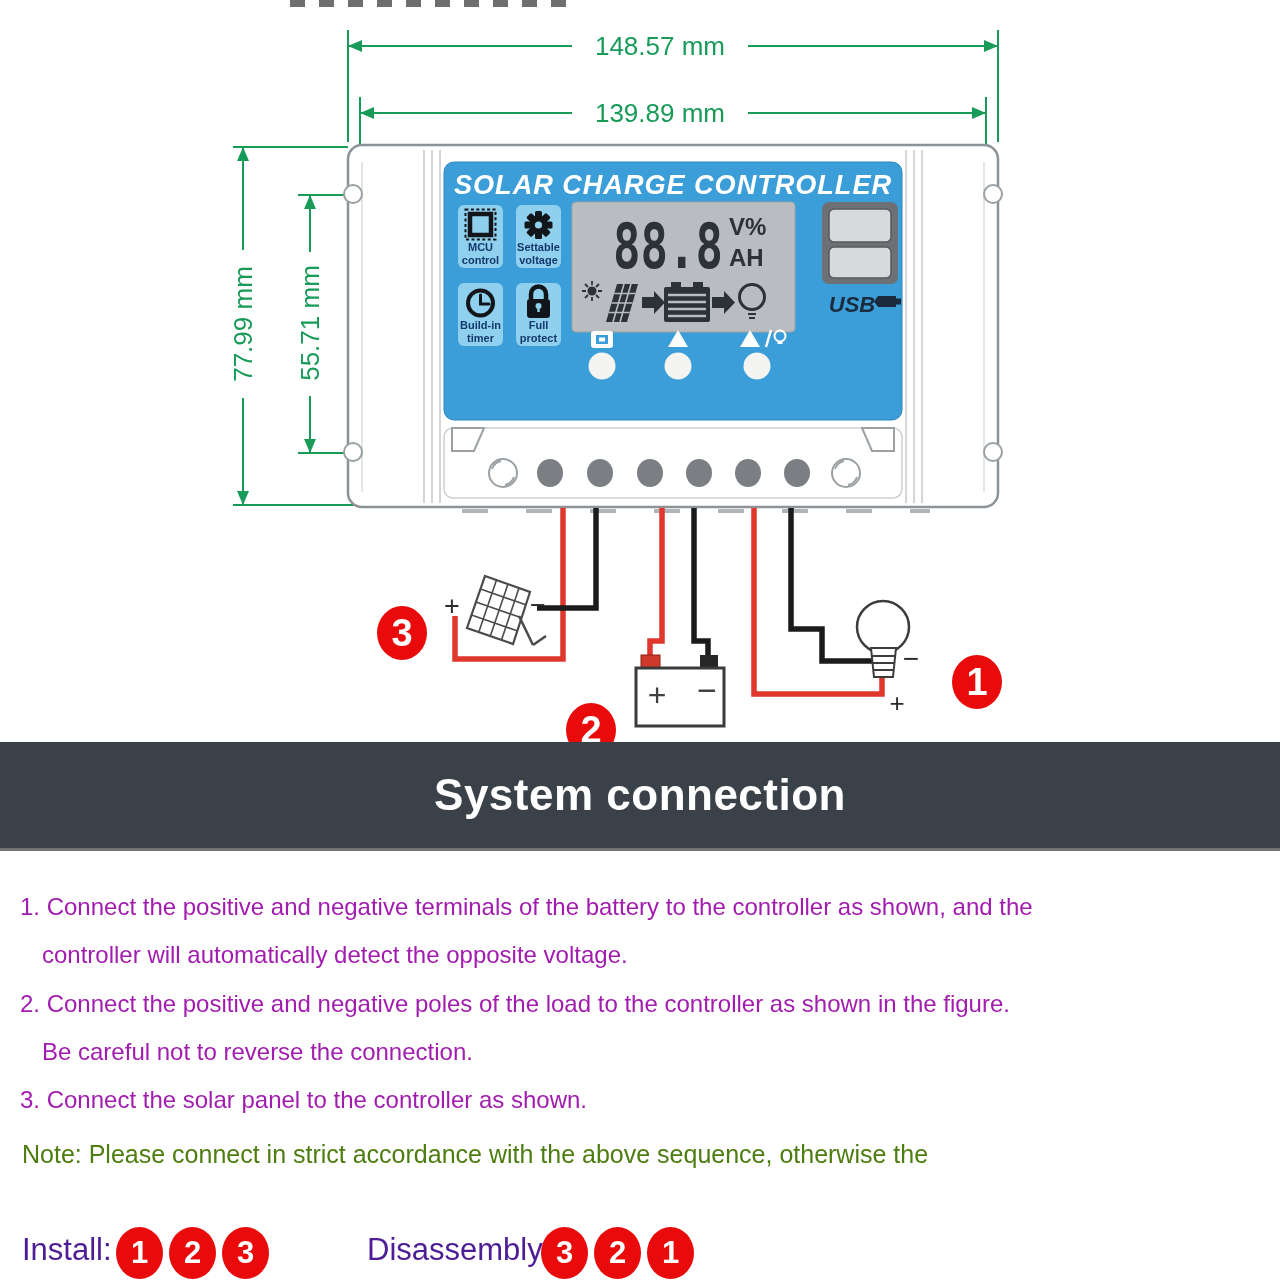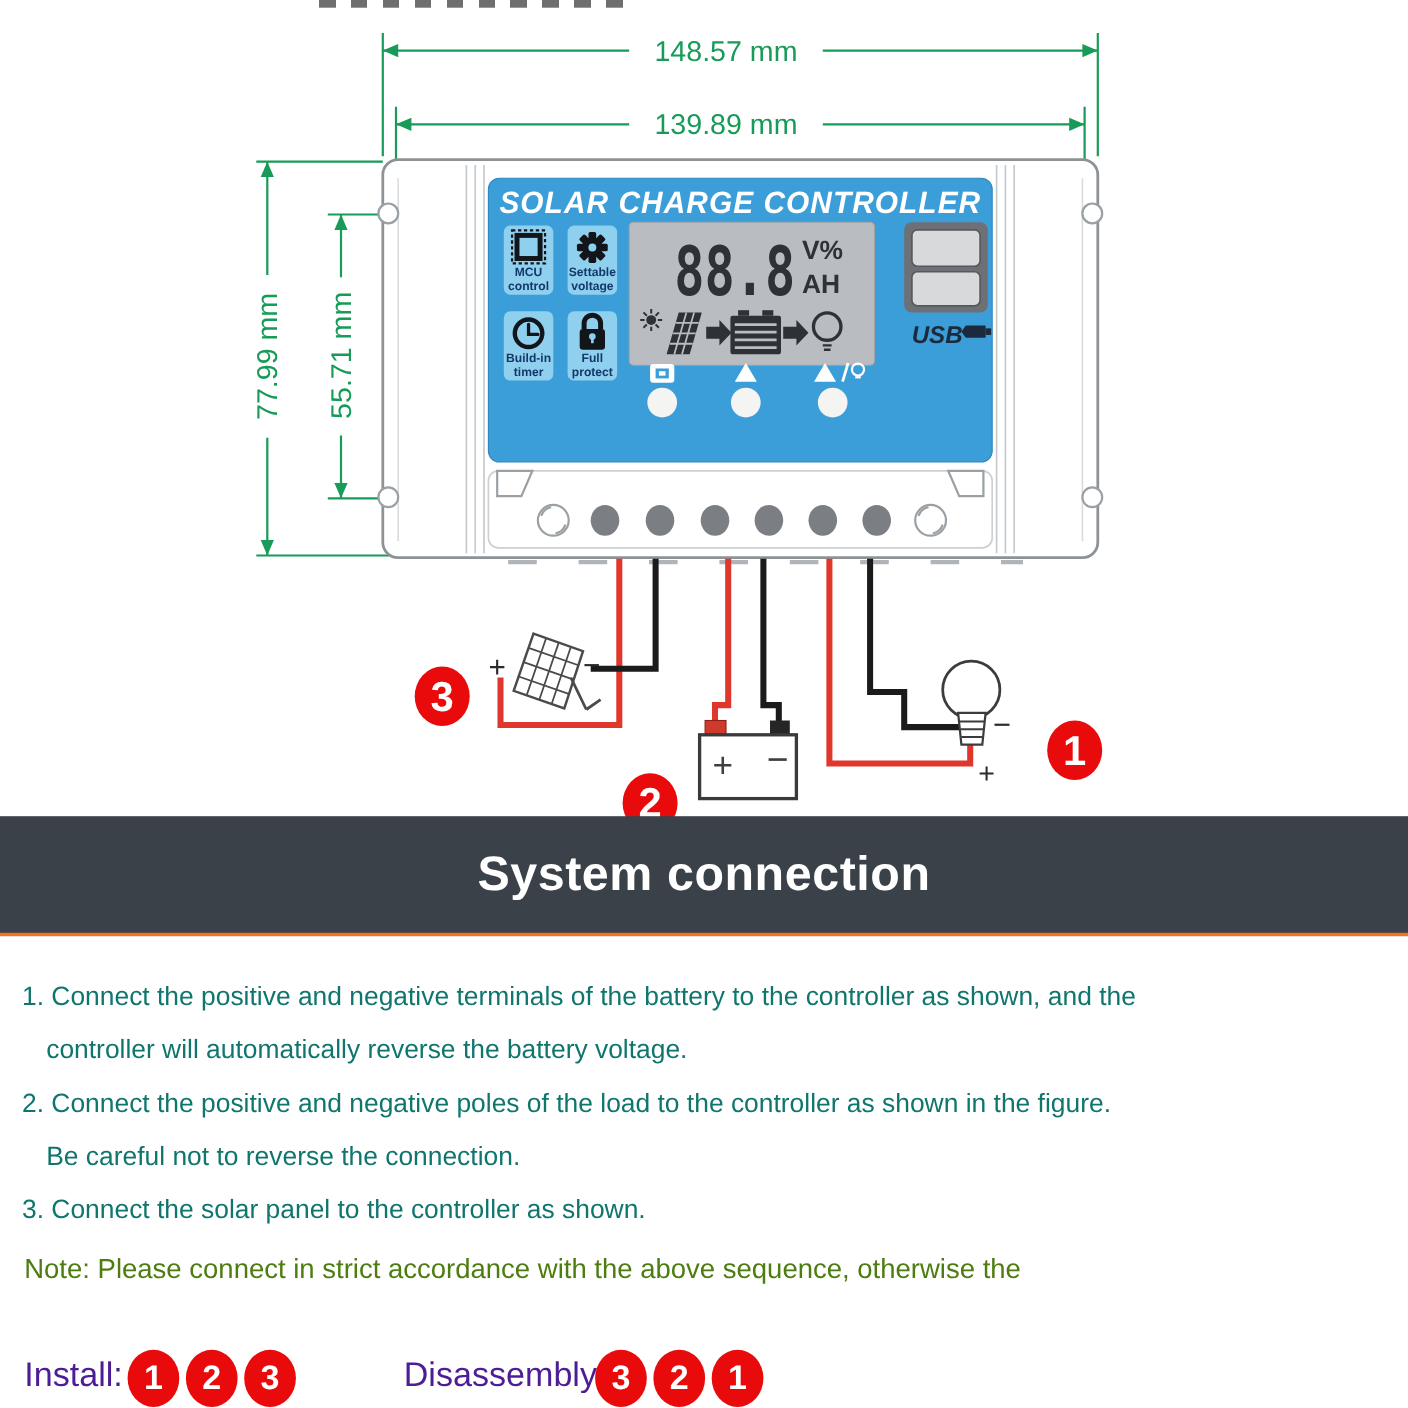--- a/index.html
+++ b/index.html
@@ -2,23 +2,23 @@
 <html><head>
 <meta charset="utf-8">
 <style>
   html,body{margin:0;padding:0;background:#fff;}
   #page{position:relative;width:1280px;height:1280px;background:#ffffff;overflow:hidden;
         font-family:"Liberation Sans",sans-serif;}
   #diagram-svg{position:absolute;left:0;top:0;}
   .remnant{position:absolute;left:290px;top:0;width:286px;height:7px;opacity:.8;
     background:repeating-linear-gradient(90deg,#4a4a4a 0 15px,transparent 15px 29px);}
   .banner{position:absolute;left:0;top:742px;width:1280px;height:106px;background:#3a4149;
-    display:flex;align-items:center;justify-content:center;border-bottom:3px solid #f97316;}
+    display:flex;align-items:center;justify-content:center;border-bottom:3px solid #737373;}
   .banner h1{margin:0;color:#ffffff;font-size:44px;font-weight:bold;letter-spacing:0.5px;}
-  .iline{position:absolute;color:#0f766e;font-size:24px;font-weight:300;white-space:nowrap;}
+  .iline{position:absolute;color:#a21caf;font-size:24px;font-weight:300;white-space:nowrap;}
   .iline.cont{left:42px;}
   .iline.num{left:20px;}
   .nline{position:absolute;left:22px;color:#4d7c0f;font-size:25px;font-weight:300;white-space:nowrap;}
   .seq-label{position:absolute;color:#4c1d95;font-size:31px;font-weight:300;white-space:nowrap;}
   .seq-circle{position:absolute;width:47px;height:52px;border-radius:50%;background:#e90b0b;
     color:#fff;font-size:31px;font-weight:bold;display:flex;align-items:center;justify-content:center;}
   svg text{font-family:"Liberation Sans",sans-serif;}
   .dimtxt{fill:#189b58;font-size:26px;}
   .segfont{font-family:"DejaVu Sans Mono",monospace;font-weight:bold;fill:#2d3237;}
 </style>
@@ -242,21 +242,21 @@
       <ellipse cx="977" cy="682" rx="25" ry="27" fill="#e90b0b"></ellipse>
       <text x="977" y="695" text-anchor="middle" font-size="38" font-weight="bold" fill="#ffffff">1</text>
     </g>
   </svg>
 
   <div class="banner">
     <h1>System connection</h1>
   </div>
 
   <div class="iline num" style="top:893px;">1. Connect the positive and negative terminals of the battery to the controller as shown, and the</div>
-  <div class="iline cont" style="top:941px;">controller will automatically reverse the battery voltage.</div>
+  <div class="iline cont" style="top:941px;">controller will automatically detect the opposite voltage.</div>
   <div class="iline num" style="top:990px;">2. Connect the positive and negative poles of the load to the controller as shown in the figure.</div>
   <div class="iline cont" style="top:1038px;">Be careful not to reverse the connection.</div>
   <div class="iline num" style="top:1086px;text-align:right;">3. Connect the solar panel to the controller as shown.</div>
   <div class="nline" style="top:1140px;">Note: Please connect in strict accordance with the above sequence, otherwise the</div>
 
   <div class="seq-label" style="left:22px;top:1232px;">Install:</div>
   <div class="seq-circle" style="left:116px;top:1227px;">1</div>
   <div class="seq-circle" style="left:169px;top:1227px;">2</div>
   <div class="seq-circle" style="left:222px;top:1227px;">3</div>
   <div class="seq-label" style="left:367px;top:1232px;">Disassembly:</div>

